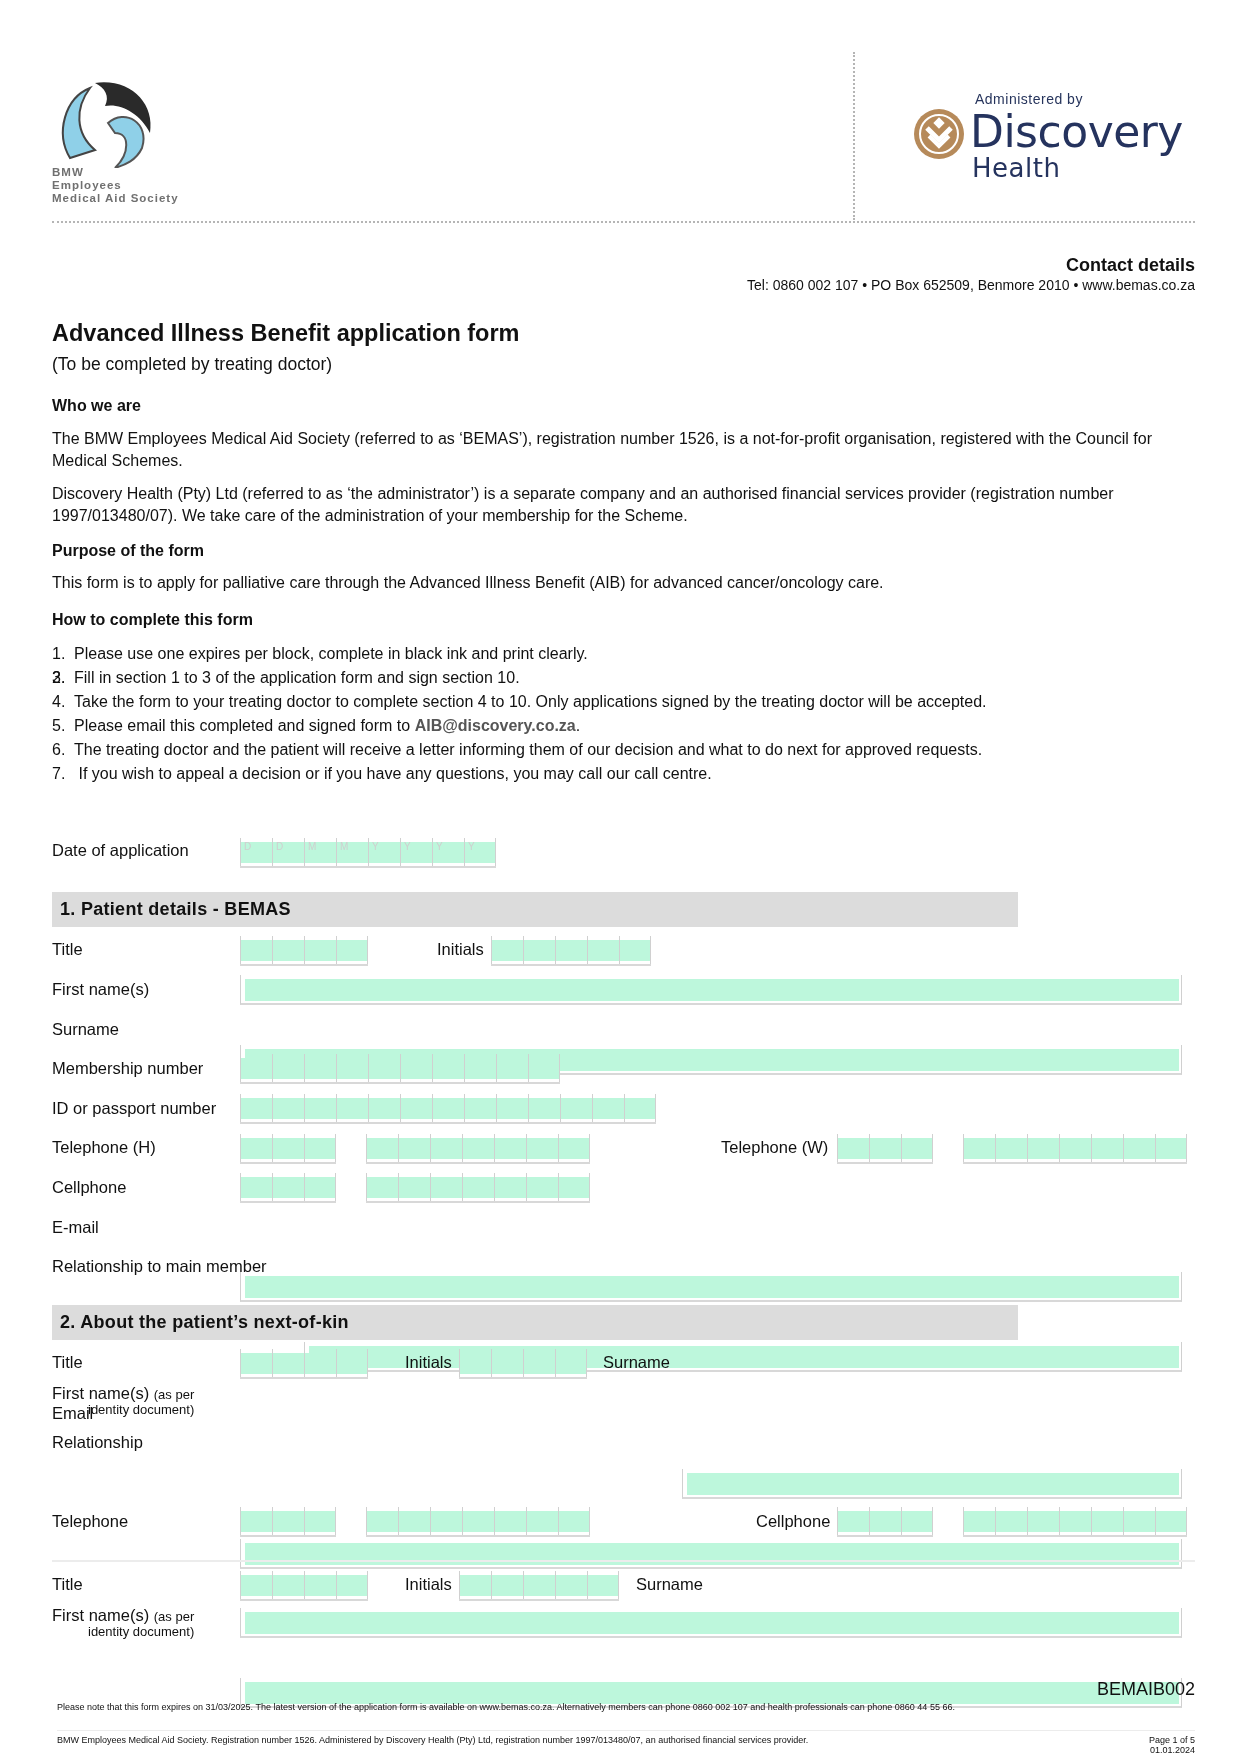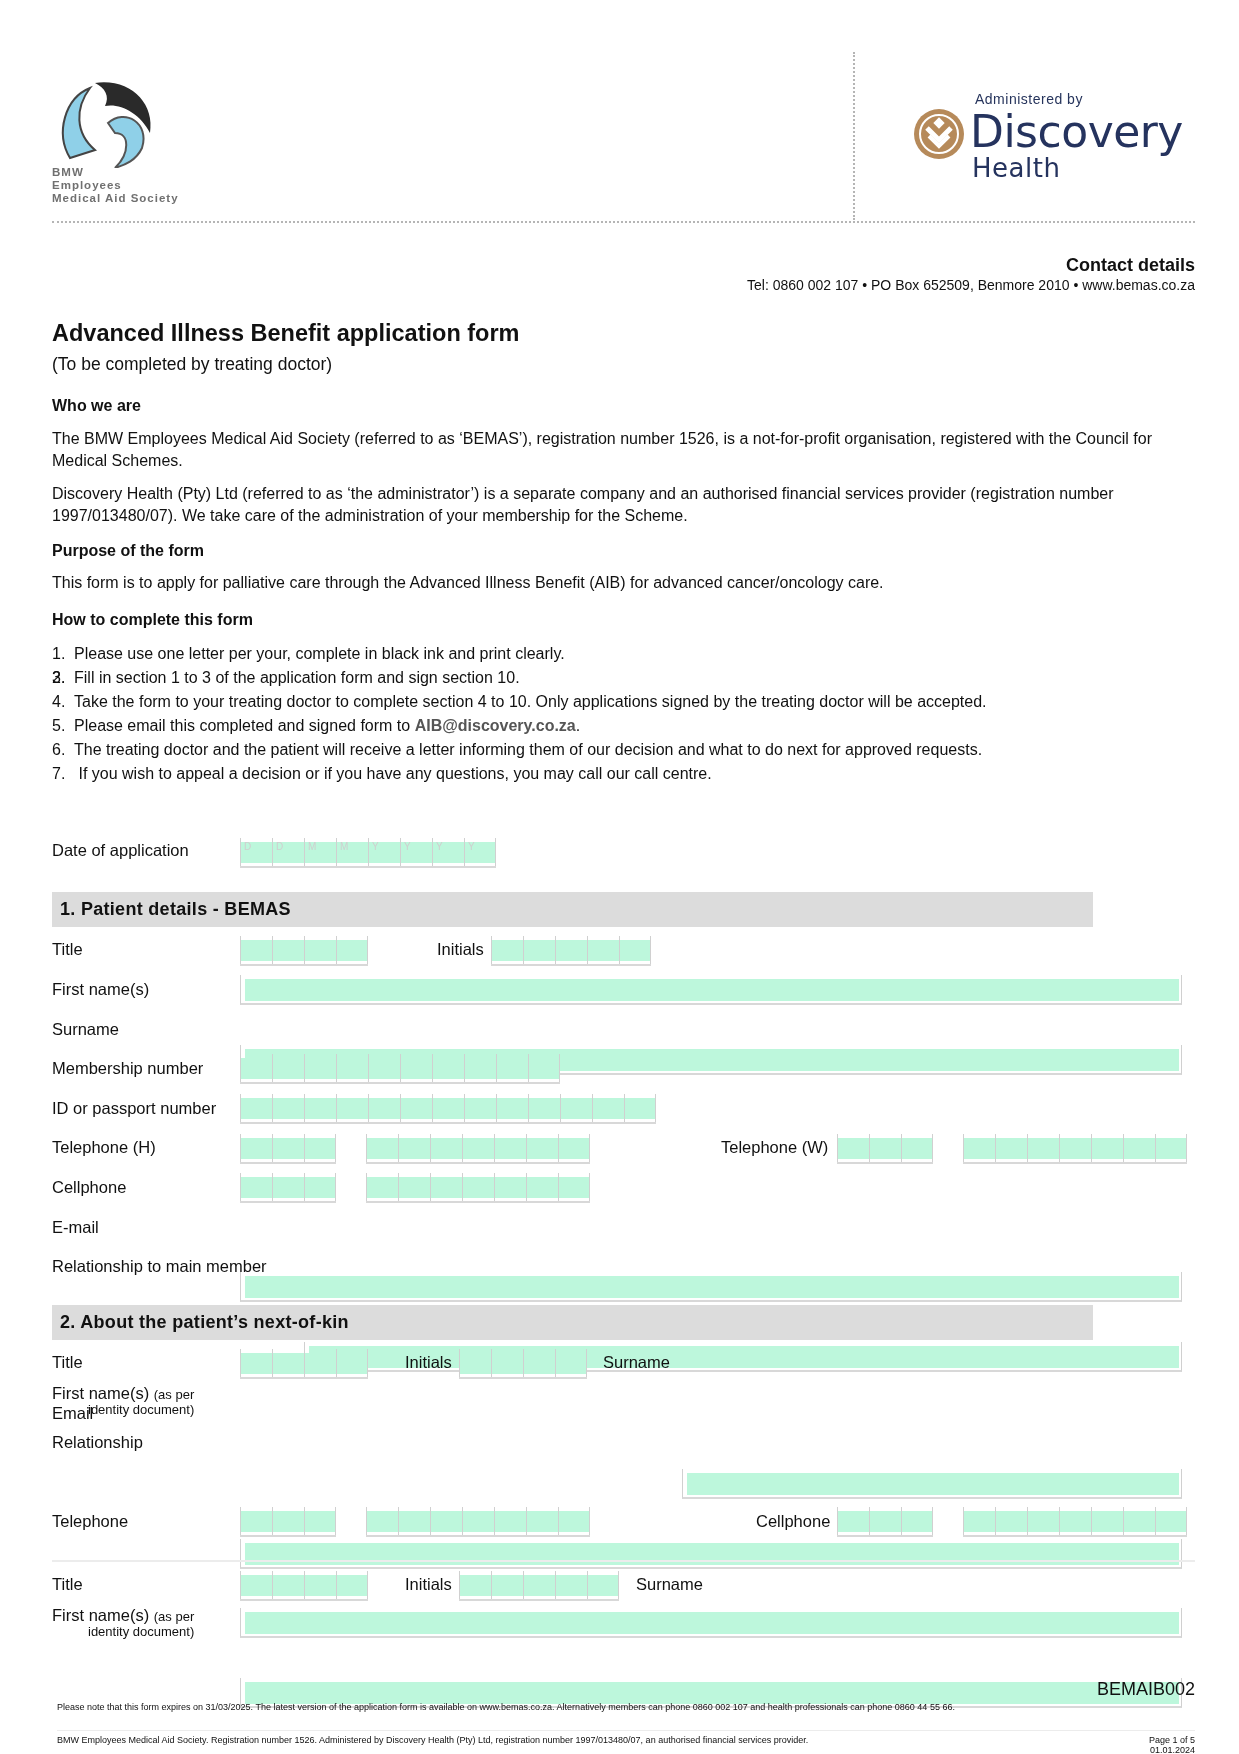--- a/index.html
+++ b/index.html
@@ -26,21 +26,21 @@
   .p { left: 52px; width: 1150px; font-size: 16px; line-height: 22px; }
   .list { left: 52px; top: 643px; width: 1150px; font-size: 16px; }
   .list li { list-style: none; position: relative; padding-left: 22px; line-height: 22px; margin-bottom: 2px; }
   .list li .num { position: absolute; left: 0; top: 0; }
   .email-link { font-weight: bold; color: #555; }
 
   .label { font-size: 16.5px; text-align: right; }
   .label small { font-size: 13px; }
   .label-sm { font-size: 13px; line-height: 13px; }
 
-  .sec-head { left: 52px; width: 1041px; height: 35px; background: #dcdcdc; font-size: 18px; font-weight: bold; padding: 7px 8px; letter-spacing: 0.3px; }
+  .sec-head { left: 52px; width: 966px; height: 35px; background: #dcdcdc; font-size: 18px; font-weight: bold; padding: 7px 8px; letter-spacing: 0.3px; }
 
   
   .blocks { display: flex; height: 30px; border-bottom: 2px solid #d8d8d8; }
   .blocks .cell { width: 32px; height: 28px; border-left: 1px solid #d0d0d0; position: relative; }
   .blocks .cell:last-child { border-right: 1px solid #d0d0d0; }
   .blocks .cell::before { content: ""; position: absolute; left: 0; right: 0; top: 4px; height: 21px; background: #bdf7dc; }
   .blocks .cell .ph { position: absolute; left: 3px; top: 3px; font-size: 10px; color: #cfcfcf; z-index: 1; }
   .wide { height: 30px; border-left: 1px solid #d0d0d0; border-right: 1px solid #d0d0d0; border-bottom: 2px solid #d8d8d8; position: relative; }
   .wide::before { content: ""; position: absolute; left: 4px; right: 2px; top: 4px; height: 22px; background: #bdf7dc; }
 
@@ -90,21 +90,21 @@
 
 <div class="abs h3" style="top:397px">Who we are</div>
 <div class="abs p" style="top:428px">The BMW Employees Medical Aid Society (referred to as ‘BEMAS’), registration number 1526, is a not-for-profit organisation, registered with the Council for Medical Schemes.</div>
 <div class="abs p" style="top:483px">Discovery Health (Pty) Ltd (referred to as ‘the administrator’) is a separate company and an authorised financial services provider (registration number 1997/013480/07). We take care of the administration of your membership for the Scheme.</div>
 
 <div class="abs h3" style="top:542px">Purpose of the form</div>
 <div class="abs p" style="top:572px">This form is to apply for palliative care through the Advanced Illness Benefit (AIB) for advanced cancer/oncology care.</div>
 
 <div class="abs h3" style="top:611px">How to complete this form</div>
 <ul class="abs list">
-  <li><span class="num">1.</span><span>Please use one letter per your, complete in black ink and print clearly.</span></li>
+  <li><span class="num">1.</span><span>Please use one expires per block, complete in black ink and print clearly.</span></li>
   <li><span class="num">2.</span></li>
   <li><span class="num">3.</span><span>Fill in section 1 to 3 of the application form and sign section 10.</span></li>
   <li><span class="num">4.</span><span>Take the form to your treating doctor to complete section 4 to 10. Only applications signed by the treating doctor will be accepted.</span></li>
   <li><span class="num">5.</span><span>Please email this completed and signed form to </span><a class="email-link">AIB@discovery.co.za</a><span>.</span></li>
   <li><span class="num">6.</span><span>The treating doctor and the patient will receive a letter informing them of our decision and what to do next for approved requests.</span></li>
   <li><span class="num">7.</span><span style="white-space:pre"> If you wish to appeal a decision or if you have any questions, you may call our call centre.</span></li>
 </ul>
 
 <div class="abs label" style="left:52px;top:841px">Date of application</div>
 <div class="abs blocks" style="left:240px;top:838px">

